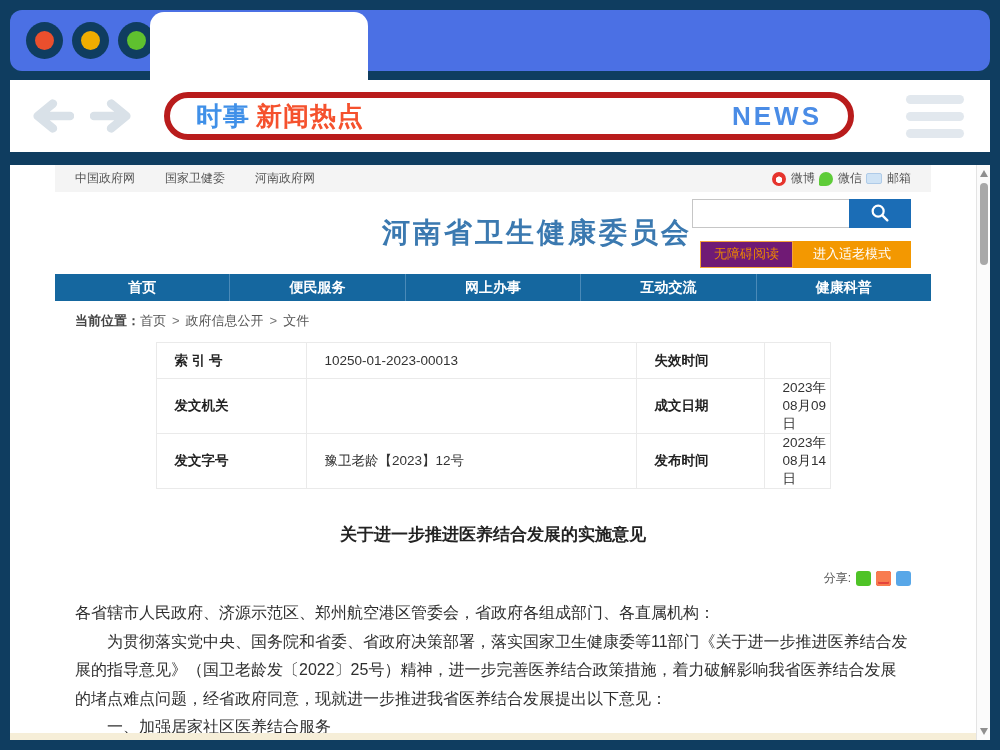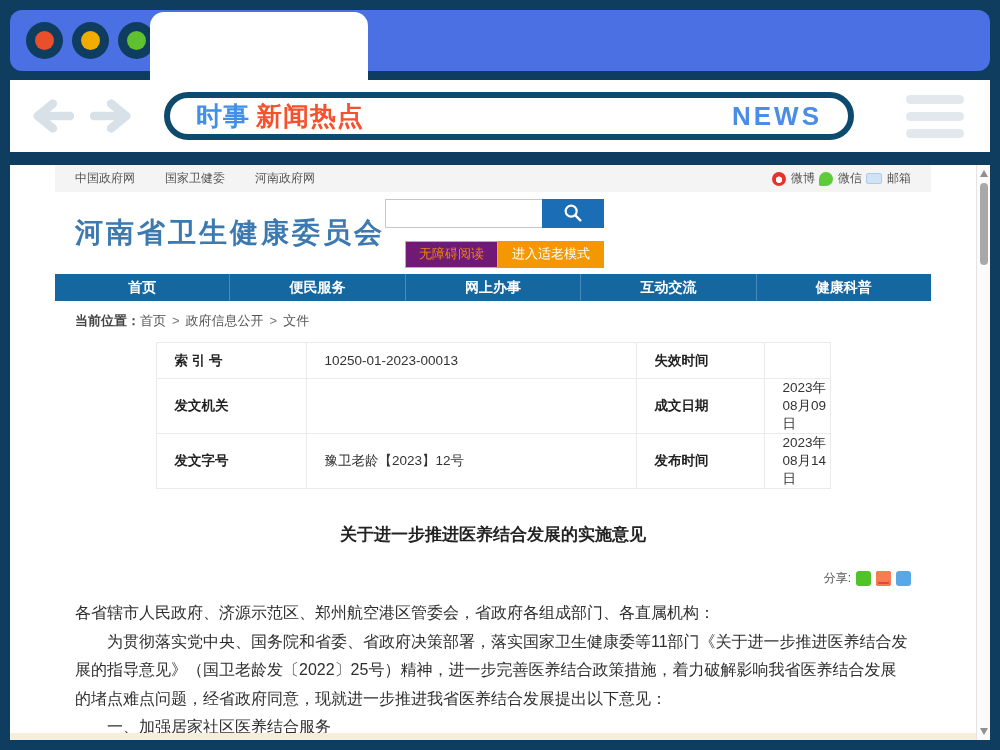--- a/index.html
+++ b/index.html
@@ -16,21 +16,21 @@
   .lights { position:absolute; left:16px; top:12px; display:flex; gap:9px; }
   .light { width:37px; height:37px; border-radius:50%; background:#0F3D60;
     display:flex; align-items:center; justify-content:center; }
   .light i { display:block; width:19px; height:19px; border-radius:50%; }
   .dot-red i { background:#EA4F2D; } .dot-yellow i { background:#F0AD00; } .dot-green i { background:#5FC12F; }
   .tab { position:absolute; left:150px; top:12px; width:218px; height:70px;
     background:#FFFFFF; border-radius:14px 14px 0 0; }
   .toolbar { position:absolute; left:10px; top:80px; width:980px; height:72px;
     background:#FFFFFF; display:flex; align-items:center; padding:0 18px; }
   .nav-arrow { flex:0 0 auto; margin-right:16px; }
-  .addr-pill { margin-left:12px; width:690px; height:48px; border:6px solid #0c4a6e;
+  .addr-pill { margin-left:12px; width:690px; height:48px; border:6px solid #b91c1c;
     border-radius:28px; background:#fff; display:flex; align-items:center; padding:0 26px; }
   .addr-sec { font-size:26px; font-weight:bold; color:#4090E8; letter-spacing:1px; }
   .addr-title { font-size:26px; font-weight:bold; color:#F5512D; letter-spacing:1px; margin-left:6px; }
   .addr-badge { margin-left:auto; font-size:26px; font-weight:bold; letter-spacing:3px; color:#4A8CE6; }
   .hamburger { margin-left:auto; margin-right:8px; display:flex; flex-direction:column; gap:8px; }
   .hamburger span { display:block; width:58px; height:9px; border-radius:5px; background:#E2E8EE; }
   
   .content-window { position:absolute; left:10px; top:165px; width:980px; height:575px;
     background:#FFFFFF; overflow:hidden; }
   .scrollbar { position:absolute; right:0; top:0; bottom:0; width:14px;
@@ -48,32 +48,32 @@
   .site-topbar { height:27px; background:#F4F4F4; display:flex; align-items:center;
     padding:0 20px; font-size:12px; color:#555; }
   .site-topbar a { color:#555; text-decoration:none; margin-right:30px; cursor:pointer; }
   .topbar-right { margin-left:auto; display:flex; align-items:center; gap:4px; }
   .soc { display:flex; align-items:center; gap:5px; cursor:pointer; }
   .ic { display:inline-block; width:14px; height:14px; }
   .ic-weibo { border-radius:50%; background:radial-gradient(circle at 50% 55%, #fff 0 3px, #E6342D 3.5px); }
   .ic-wechat { border-radius:50% 50% 50% 12%; background:#5ECC38; }
   .ic-mail { width:16px; height:11px; border-radius:2px; background:#CFE3F5; border:1px solid #AFCBE8; }
   
-  .site-header { height:82px; display:flex; align-items:center; justify-content:flex-start; padding:0 20px; }
+  .site-header { height:82px; display:flex; align-items:center; justify-content:flex-end; padding:0 20px; }
   .logo-title { font-size:28px; font-weight:bold; color:#3B79B0; letter-spacing:3px; }
   .logo-sub { font-size:11px; font-weight:bold; color:#4A4A4A; letter-spacing:2.1px; margin-top:3px; }
   .header-right { display:flex; flex-direction:column; align-items:flex-end; }
   .search-row { display:flex; }
   .search-input { width:157px; height:29px; border:1px solid #C6C6C6; border-right:none; outline:none; padding:0 8px; font-size:13px; }
   .search-btn { width:62px; height:29px; background:#1B6DB6; border:none; cursor:pointer;
     display:flex; align-items:center; justify-content:center; }
   .mode-row { display:flex; margin-top:13px; }
   .btn-access { height:27px; padding:0 13px; background:#701a75; border:1px solid #F5A33B;
     color:#EF8A00; font-size:13px; cursor:pointer; }
-  .btn-elder { height:27px; padding:0 13px; background:#F39801; border:1px solid #F39801;
+  .btn-elder { height:27px; padding:0 19px; background:#F39801; border:1px solid #F39801;
     color:#fff; font-size:13px; cursor:pointer; }
   
   .site-nav { height:27px; background:#15679F; display:flex; }
   .nav-item { flex:1; display:flex; align-items:center; justify-content:center;
     color:#fff; font-size:14px; font-weight:bold; cursor:pointer; border-left:1px solid #4A8AB8; }
   .nav-item:first-child { border-left:none; }
   
   .breadcrumb { padding:11px 20px 10px; font-size:13px; color:#555; }
   .breadcrumb b { color:#444; }
   .crumb { color:#555; cursor:pointer; }

